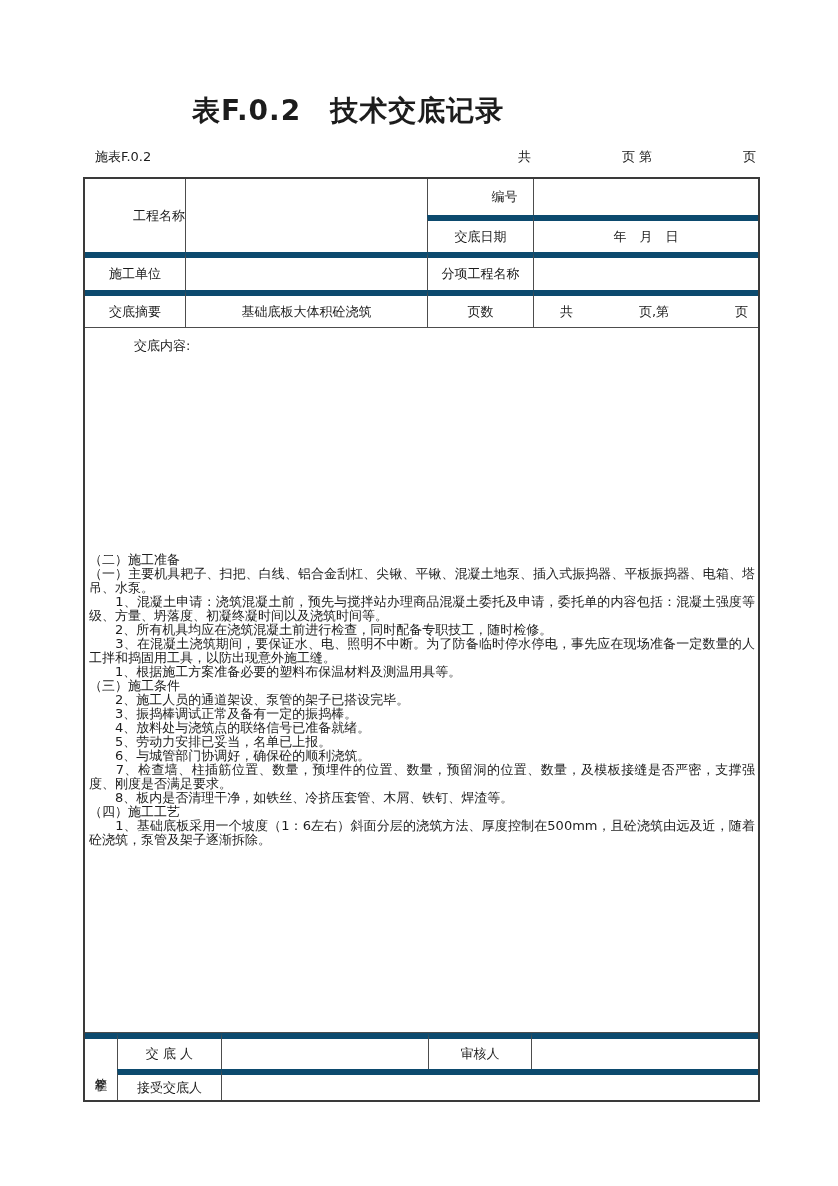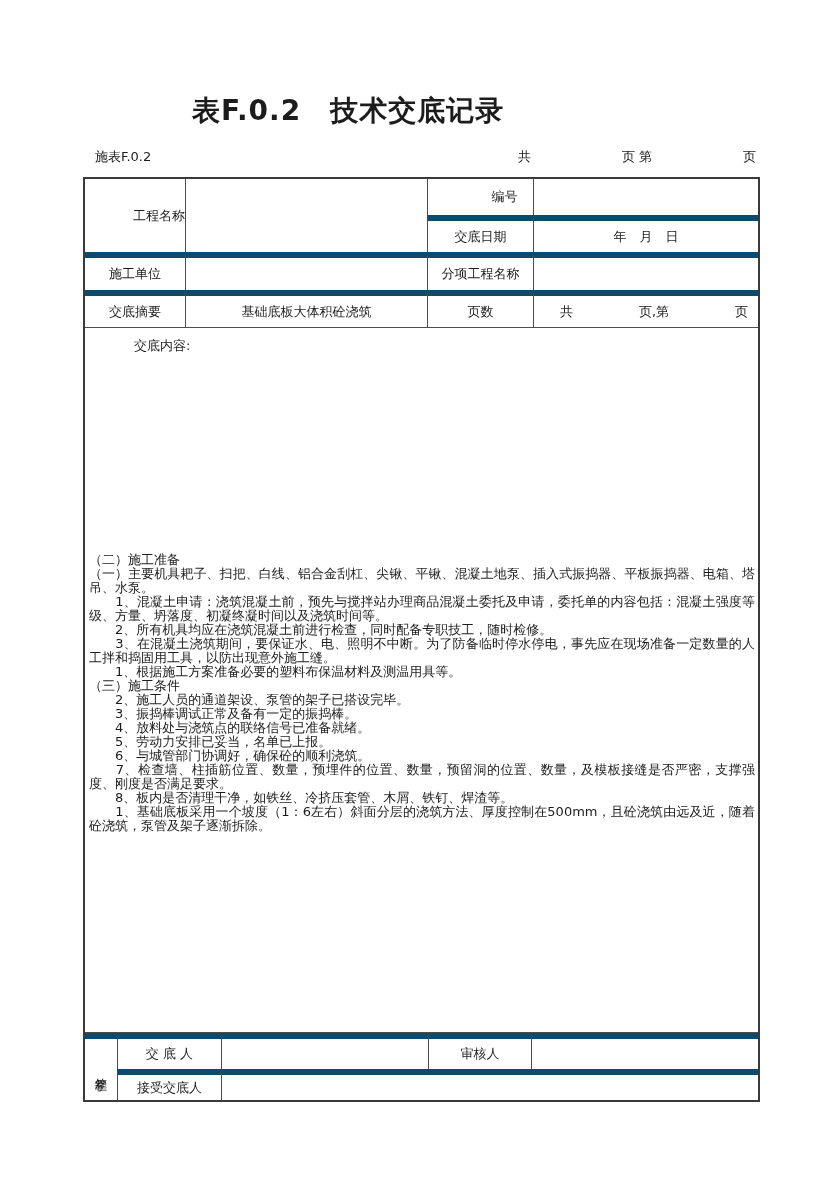--- a/index.html
+++ b/index.html
@@ -133,20 +133,21 @@
         <div class="para">　　3、在混凝土浇筑期间，要保证水、电、照明不中断。为了防备临时停水停电，事先应在现场准备一定数量的人工拌和捣固用工具，以防出现意外施工缝。</div>
         <div class="para">　　1、根据施工方案准备必要的塑料布保温材料及测温用具等。</div>
         <div class="para">（三）施工条件</div>
         <div class="para">　　2、施工人员的通道架设、泵管的架子已搭设完毕。</div>
         <div class="para">　　3、振捣棒调试正常及备有一定的振捣棒。</div>
         <div class="para">　　4、放料处与浇筑点的联络信号已准备就绪。</div>
         <div class="para">　　5、劳动力安排已妥当，名单已上报。</div>
         <div class="para">　　6、与城管部门协调好，确保砼的顺利浇筑。</div>
         <div class="para">　　7、检查墙、柱插筋位置、数量，预埋件的位置、数量，预留洞的位置、数量，及模板接缝是否严密，支撑强度、刚度是否满足要求。</div>
         <div class="para">　　8、板内是否清理干净，如铁丝、冷挤压套管、木屑、铁钉、焊渣等。</div>
+        <div class="para">（四）施工工艺</div>
         <div class="para">　　1、基础底板采用一个坡度（1：6左右）斜面分层的浇筑方法、厚度控制在500mm，且砼浇筑由远及近，随着砼浇筑，泵管及架子逐渐拆除。</div>
       </div>
   </div>
 
   <div class="sig-grid">
     <div class="cell no-l span-r2">
       <span class="sig-vertical">签字栏</span>
     </div>
     <div class="cell ws-pre">交 底 人</div>
     <div class="cell"></div>

